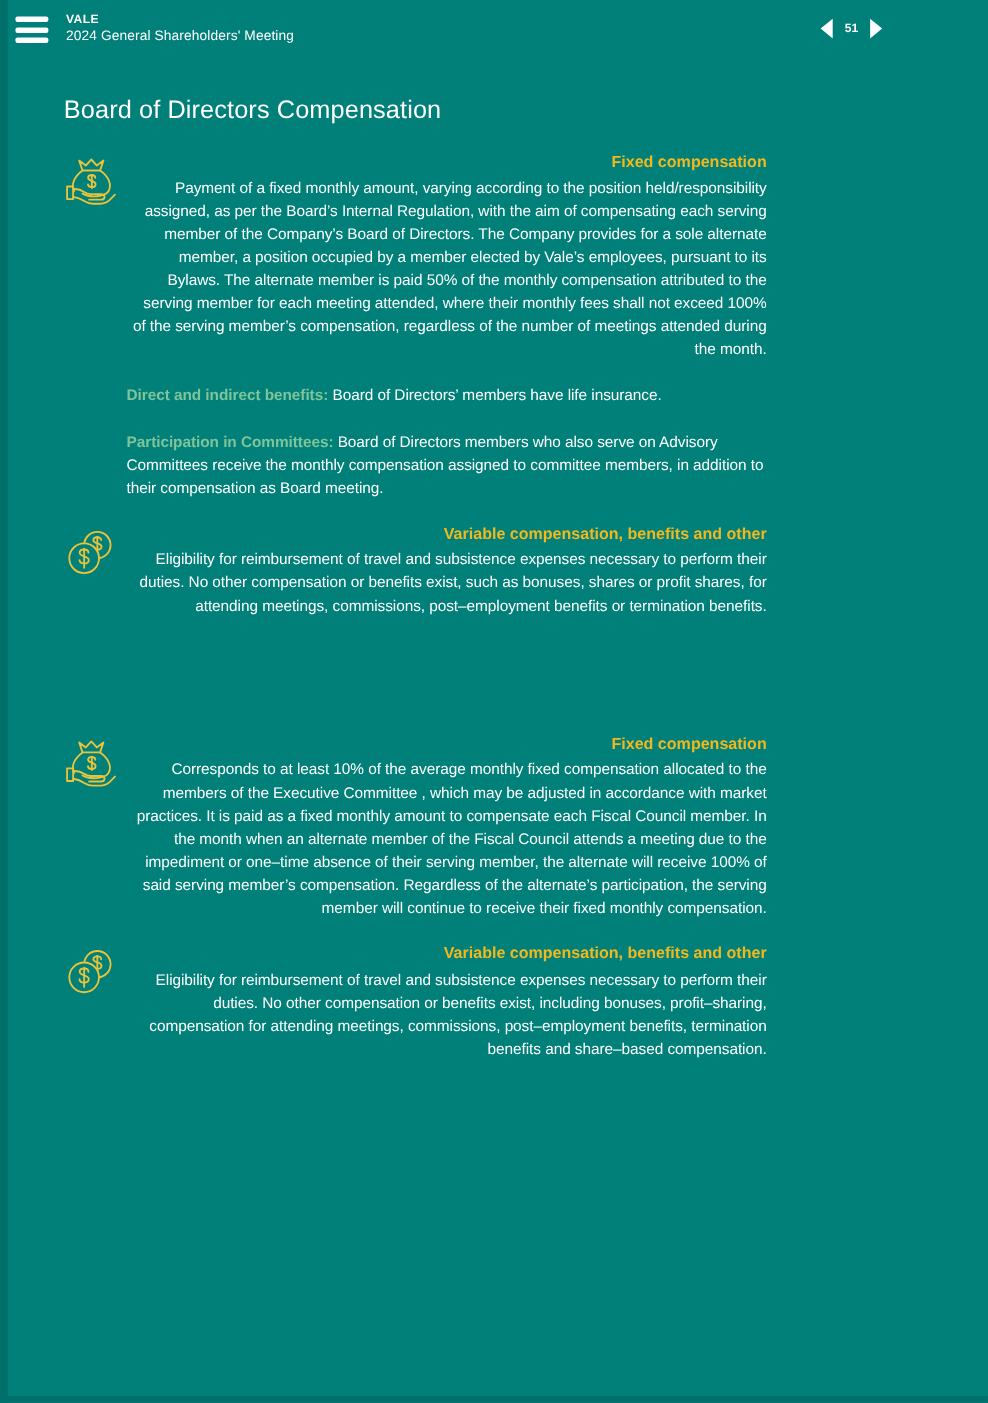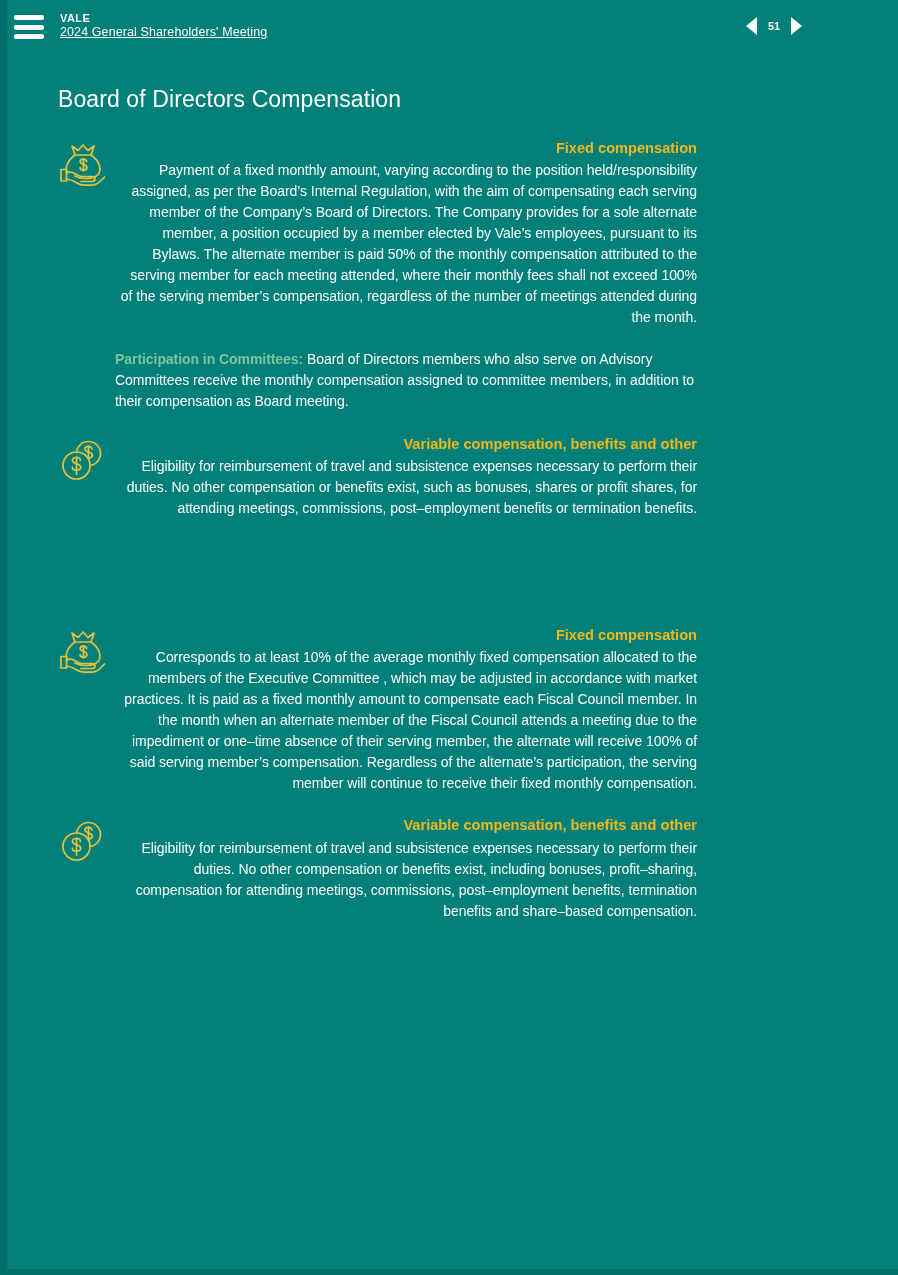--- a/index.html
+++ b/index.html
@@ -69,21 +69,20 @@
     font-size: 11px;
     font-weight: bold;
     letter-spacing: 0.4px;
     color: #ffffff;
   }
   .brand-sub {
     font-size: 12.5px;
     font-weight: normal;
     color: #ffffff;
     letter-spacing: 0.1px;
-    text-decoration: underline;
   }
   .pager {
     margin-left: auto;
     display: flex;
     align-items: center;
     gap: 9px;
     margin-right: 10px;
   }
   .pager-arrow {
     width: 0; height: 0;
@@ -205,20 +204,25 @@
           <path d="M8.5 30 C12 29.5 15.5 30.5 18.5 32.5 C20.5 33.8 22 34.5 24.5 34.5 L34 34.5 C36 34.5 37 35.6 37 37 C37 38.4 36 39.5 34 39.5 L23 39.5"></path>
           <path d="M8.5 37 C12.5 37.5 16 39 19 41 C21.5 42.6 23.5 43.2 26.5 43.2 L33 43.2 C36.5 43.2 39.5 42 42 39.5 L46.5 35"></path>
         </svg>
       </div>
       <div class="block-body">
         <div class="sub-head">Fixed compensation</div>
         <p class="para">Payment of a fixed monthly amount, varying according to the position held/responsibility assigned, as per the Board’s Internal Regulation, with the aim of compensating each serving member of the Company’s Board of Directors.  The Company provides for a sole alternate member, a position occupied by a member elected by Vale’s employees, pursuant to its Bylaws. The alternate member is paid 50% of the monthly compensation attributed to the serving member for each meeting attended, where their monthly fees shall not exceed 100% of the serving member’s compensation, regardless of the number of meetings attended during the month.</p>
       </div>
     </div>
 
+    <div class="noicon" style="margin-top:21px;">
+      <p class="para">
+        <span class="lead">Direct and indirect benefits:</span><span> Board of Directors’ members have life insurance.</span>
+      </p>
+    </div>
 
     <div class="noicon" style="margin-top:21px;">
       <p class="para">
         <span class="lead">Participation in Committees:</span><span> Board of Directors members who also serve on Advisory Committees receive the monthly compensation assigned to committee members, in addition to their compensation as Board meeting.</span>
       </p>
     </div>
 
     <div class="block" style="margin-top:22px;">
       <div class="block-icon">
         <svg width="50" height="48" viewBox="0 0 50 48" fill="none" stroke="#e8c33c" stroke-width="1.7" stroke-linecap="round" stroke-linejoin="round">

